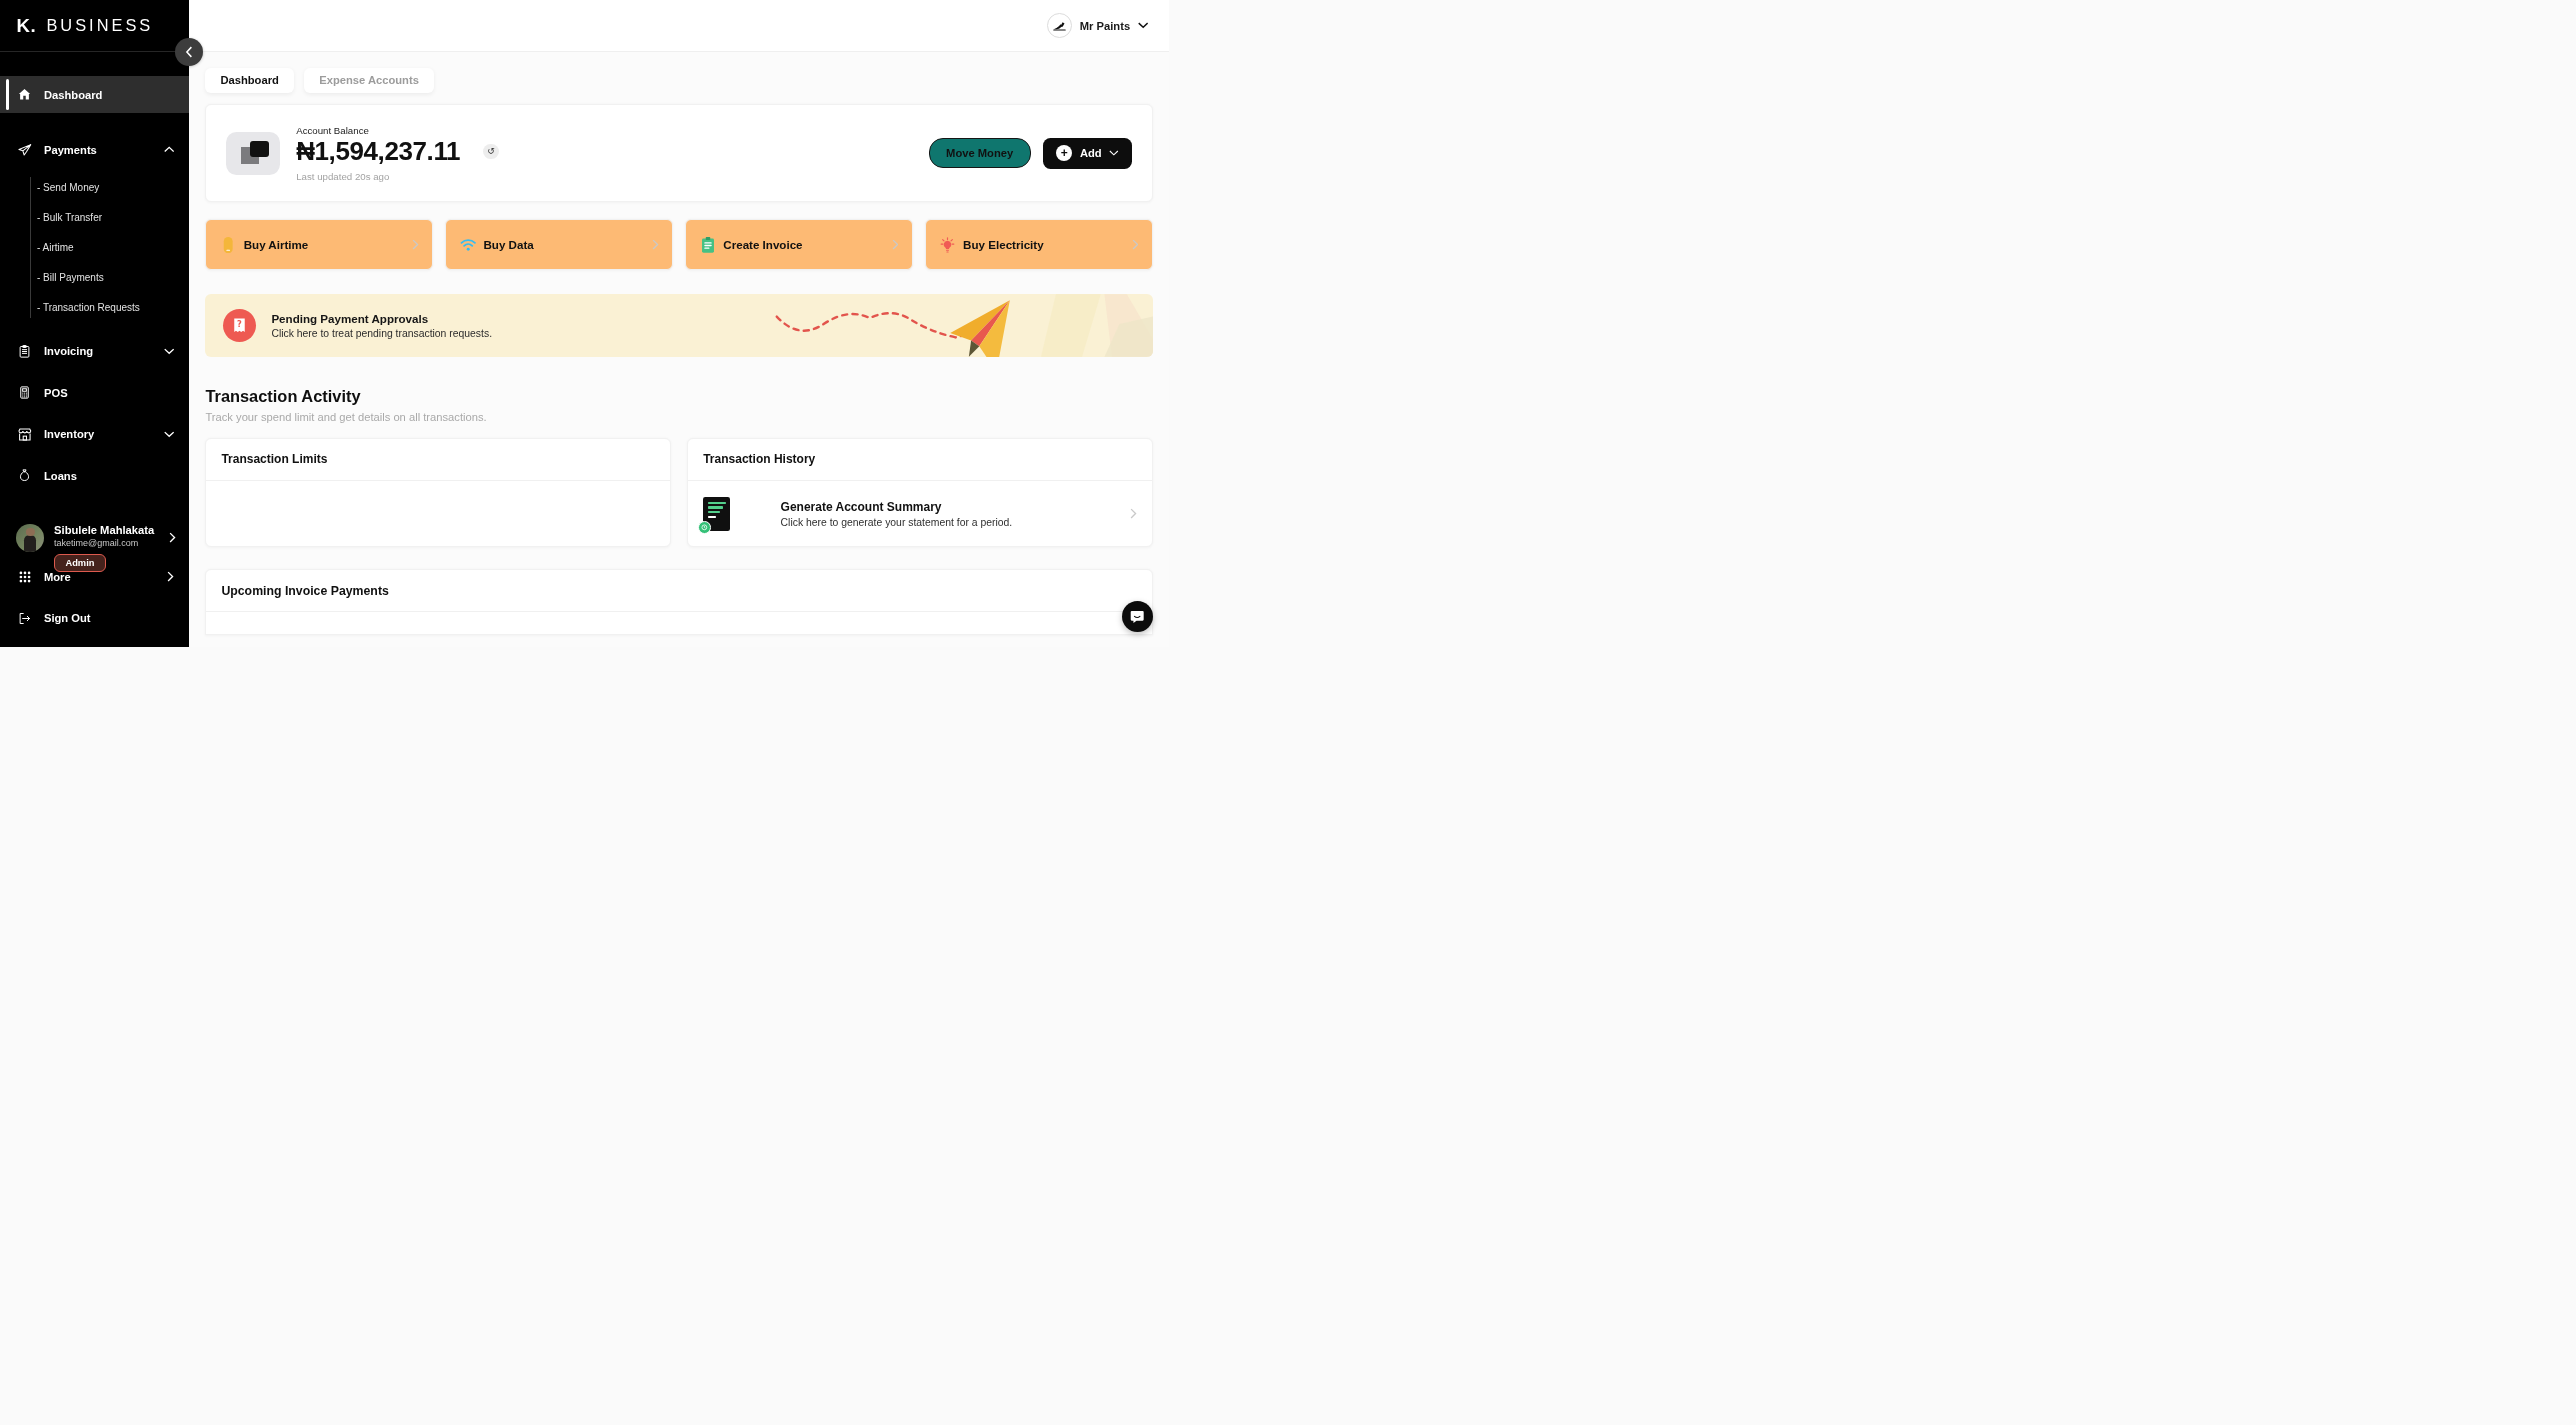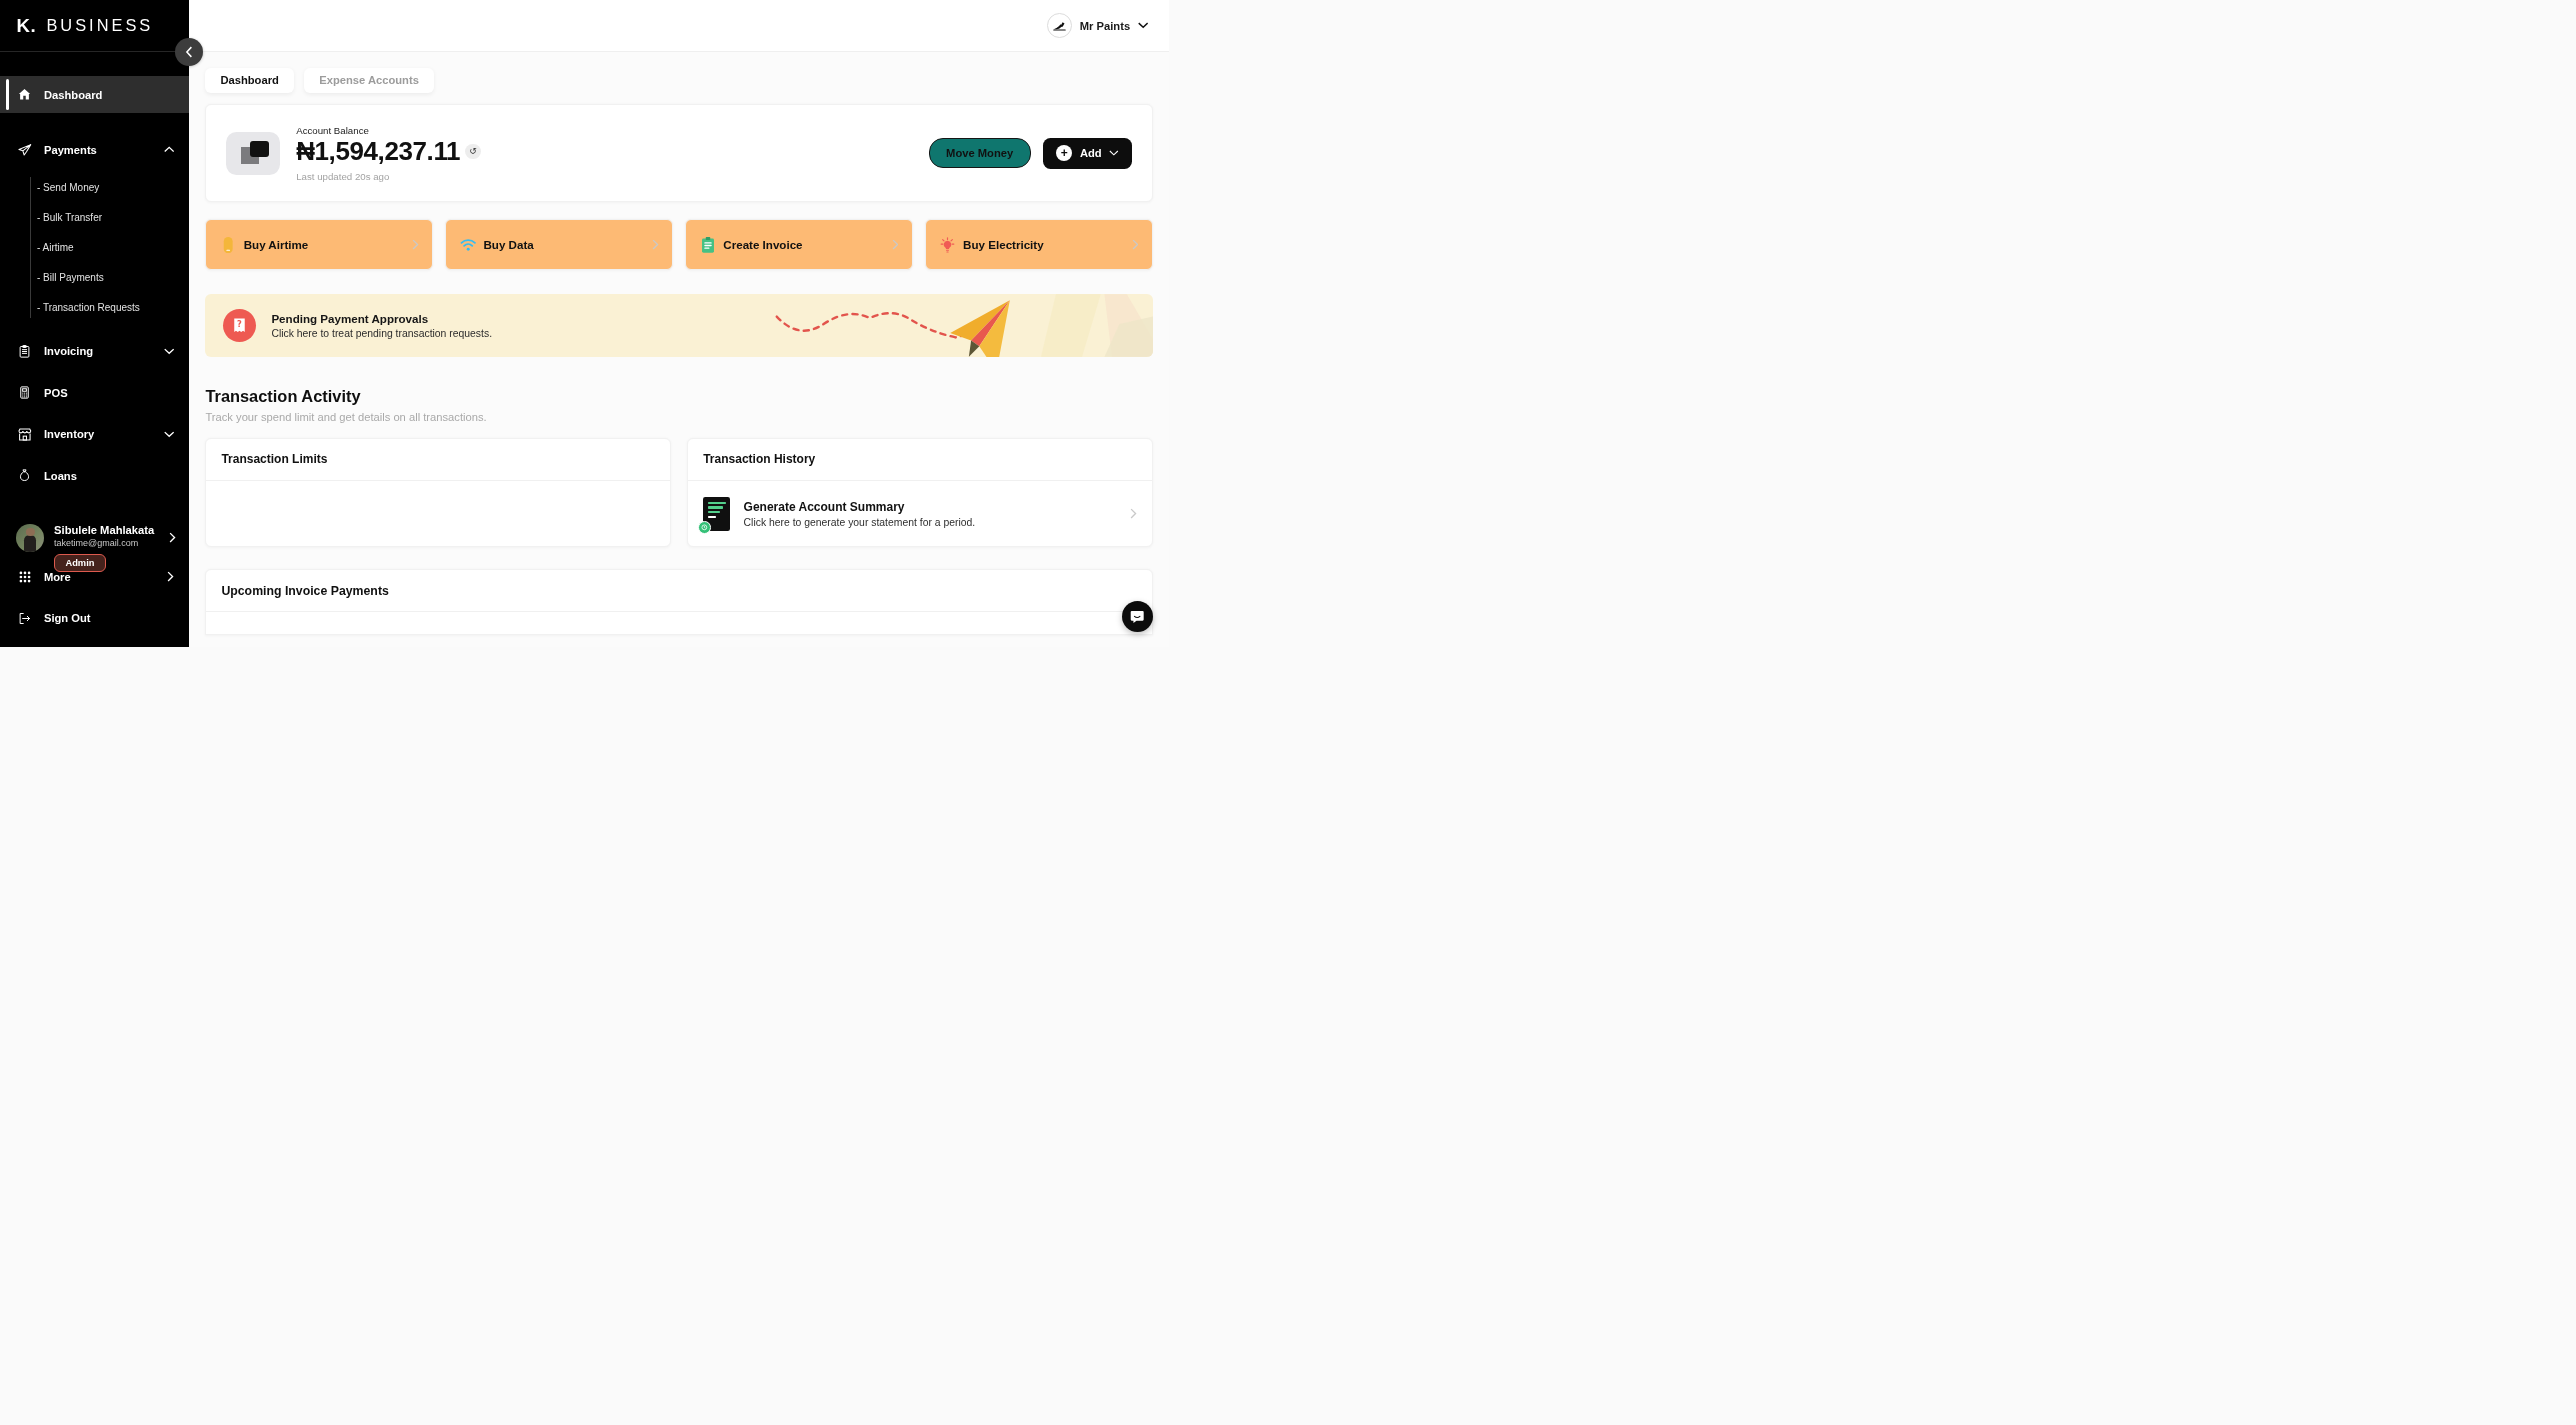--- a/index.html
+++ b/index.html
@@ -77,21 +77,21 @@
   .balance-card { background:#fff; border:0.7px solid #f1f1f1; border-radius:6px;
     box-shadow:0 0.7px 3px rgba(0,0,0,.04); height:98px; display:flex; align-items:center;
     padding:0 19.4px; margin-bottom:17px; }
   .bal-icon { width:54px; height:43px; background:#e7e7ea; border-radius:10.4px;
     position:relative; margin-right:16.4px; flex:0 0 54px; }
   .bal-icon .r1 { position:absolute; left:15px; top:15.7px; width:18px; height:16.4px;
     background:#7b7b7e; }
   .bal-icon .r2 { position:absolute; left:24px; top:9px; width:19.4px; height:16.4px;
     background:#111; border-radius:3px; }
   .bal-label { font-size:9.7px; color:#222; font-weight:500; }
-  .bal-row { display:flex; align-items:center; gap:5px; }
+  .bal-row { display:flex; align-items:center; gap:23px; }
   .bal-amount { font-size:26px; font-weight:800; letter-spacing:-0.4px; color:#111; }
   .refresh-chip { width:15.7px; height:15.7px; border-radius:50%; background:#ededed;
     display:flex; align-items:center; justify-content:center; font-size:9px; color:#333;
     cursor:pointer; }
   .bal-updated { font-size:9.7px; color:#a3a3a3; margin-top:3.7px; }
   .bal-actions { margin-left:auto; display:flex; align-items:center; gap:12px; }
   .btn-outline { background:#0f766e; border:1.1px solid #161616; border-radius:14px;
     padding:8.2px 16.4px; font-size:11.2px; font-weight:700; color:#111; cursor:pointer;
     font-family:inherit; }
   .btn-dark { background:#0d0d0d; color:#fff; border:none; border-radius:7.5px;
@@ -130,21 +130,21 @@
   .panel-head { padding:13.4px 15px; font-size:12px; font-weight:800; color:#111;
     border-bottom:0.7px solid #f0f0f0; }
   .panel-body { padding:12px 15px 13.4px 15px; }
 
   .limit-label { font-size:9.7px; color:#222; margin-bottom:9px; }
   .progress { height:6px; background:#e2e2e2; border-radius:3px; margin-bottom:10.4px; }
   .limit-meta { display:flex; justify-content:space-between; align-items:center; }
   .meta-muted { font-size:9.7px; color:#a9a9a9; }
   .meta-strong { font-size:11.2px; font-weight:800; color:#111; margin-left:4.5px; }
 
-  .history-row { display:flex; align-items:center; cursor:pointer; padding:4.5px 0 1.5px 0; }
+  .history-row { display:flex; align-items:center; cursor:pointer; padding:4.5px 0 1.5px 0;gap:37px; }
   .hist-icon { position:relative; width:27px; height:34px; background:#101010;
     border-radius:2.2px; flex:0 0 27px; margin-right:13.4px; padding:4.5px 4.5px; }
   .hist-icon .ln { height:2.2px; background:#53d08c; border-radius:0.7px; margin-bottom:2.6px; }
   .hist-icon .ln:nth-child(2){ width:85%; } .hist-icon .ln:nth-child(3){ width:70%; }
   .hist-icon .ln:nth-child(4){ width:45%; background:#fff; }
   .hist-badge { position:absolute; left:-5.2px; bottom:-3px; width:12.7px; height:12.7px;
     border-radius:50%; background:#35c178; border:1.5px solid #fff; display:flex;
     align-items:center; justify-content:center; }
   .hist-title { font-size:12px; font-weight:800; color:#111; }
   .hist-sub { font-size:10.4px; color:#2f2f2f; margin-top:3.7px; }

